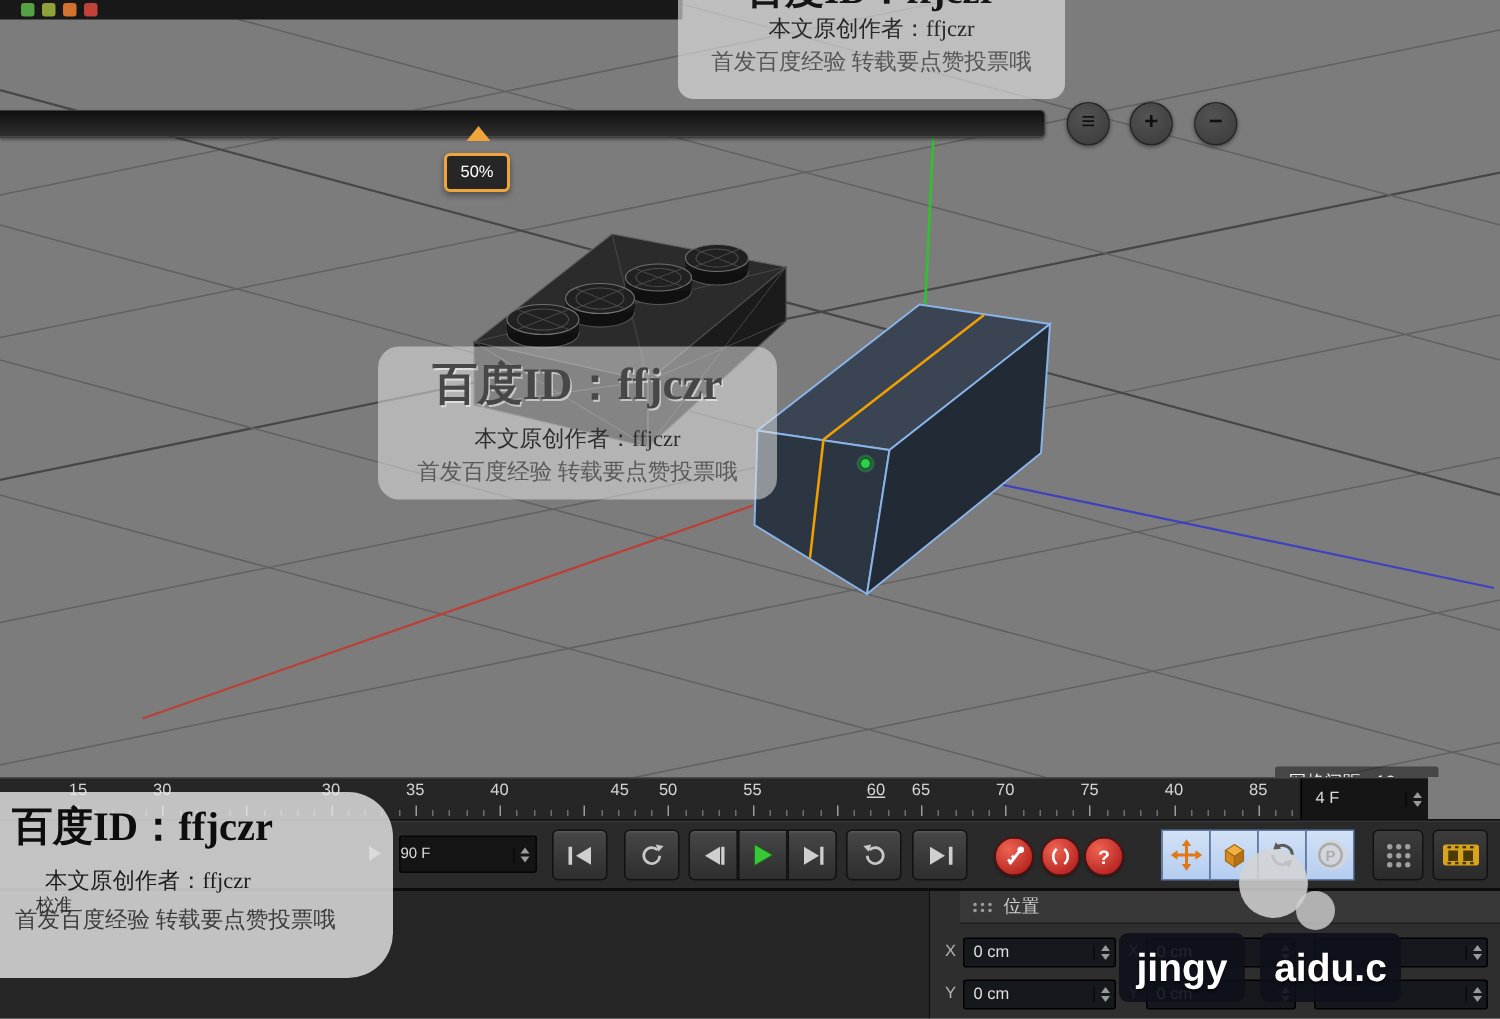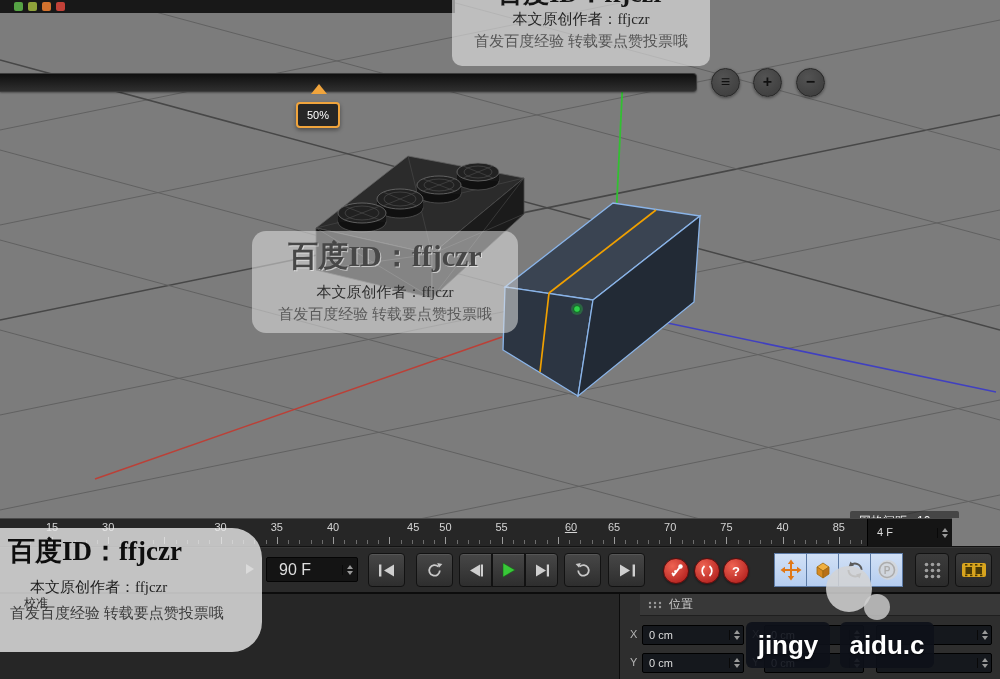--- a/index.html
+++ b/index.html
@@ -49,22 +49,22 @@
   .spin i{display:block;width:0;height:0;border-left:3.5px solid transparent;border-right:3.5px solid transparent;}
   .spin .up{border-bottom:4px solid #9a9a9a;}
   .spin .dn{border-top:4px solid #9a9a9a;}
 
   
   .transport{position:absolute;left:0;top:546px;width:1000px;height:46px;background:#2a2a2a;
       border-top:1px solid #121212;box-shadow:inset 0 1px 0 rgba(255,255,255,.06);}
   .collapse{position:absolute;left:246px;top:17px;width:0;height:0;
       border-top:5px solid transparent;border-bottom:5px solid transparent;border-left:8px solid #9a9a9a;}
   .ffield{position:absolute;left:266px;top:10px;width:92px;height:25px;box-sizing:border-box;
-      background:#141414;border:1px solid #050505;border-radius:2px;color:#dedede;font-size:16px;
-      line-height:23px;padding-left:12px;}
+      background:#141414;border:1px solid #050505;border-radius:2px;color:#dedede;font-size:10px;
+      line-height:23px;padding-left:0;}
   .tbtn{position:absolute;top:6px;height:34px;box-sizing:border-box;border:1px solid #121212;border-radius:4px;
       background:linear-gradient(#474747,#2e2e2e);box-shadow:inset 0 1px 0 rgba(255,255,255,.09);
       display:flex;align-items:center;justify-content:center;}
   .rec{position:absolute;top:11px;width:26px;height:26px;border-radius:50%;box-sizing:border-box;
       background:radial-gradient(circle at 35% 30%,#ef6352,#a61414);border:1px solid #5e0c0c;
       display:flex;align-items:center;justify-content:center;color:#fff;box-shadow:0 1px 2px rgba(0,0,0,.4);}
   .tgl-group{position:absolute;left:774px;top:6px;display:flex;}
   .tgl{width:33px;height:34px;box-sizing:border-box;border:1px solid #5d7ba6;margin-right:-1px;
       background:linear-gradient(#d2e1f6,var(--toggle-highlight-blue,#b5cdf0));
       display:flex;align-items:center;justify-content:center;}
@@ -226,21 +226,21 @@
     <div class="ruler-ticks">
         <span class="ruler-num" style="left: 52px;">15</span>
         <span class="ruler-num" style="left: 108.2px;">30</span>
         <span class="ruler-num" style="left: 182px; margin-top: 41px;">25</span>
         <span class="ruler-num" style="left: 220.6px;">30</span>
         <span class="ruler-num" style="left: 276.8px;">35</span>
         <span class="ruler-num" style="left: 333px;">40</span>
         <span class="ruler-num" style="left: 389.2px; margin-left: 24px;">45</span>
         <span class="ruler-num" style="left: 445.4px;">50</span>
         <span class="ruler-num" style="left: 501.6px;">55</span>
-        <span class="ruler-num" style="left: 571px; text-decoration: underline;">60</span>
+        <span class="ruler-num" style="left: 584px; text-decoration: underline;">60</span>
         <span class="ruler-num" style="left: 614px;">65</span>
         <span class="ruler-num" style="left: 670.2px;">70</span>
         <span class="ruler-num" style="left: 726.4px;">75</span>
         <span class="ruler-num" style="left: 782.6px;">40</span>
         <span class="ruler-num" style="left: 838.8px; text-align: center;">85</span>
         <span class="ruler-num" style="left: 895px;">90</span>
         <i class="ruler-tick" style="left: 29.6px;"></i>
         <i class="ruler-tick" style="left: 40.84px;"></i>
         <i class="ruler-tick major" style="left: 52.08px;"></i>
         <i class="ruler-tick" style="left: 63.32px;"></i>

